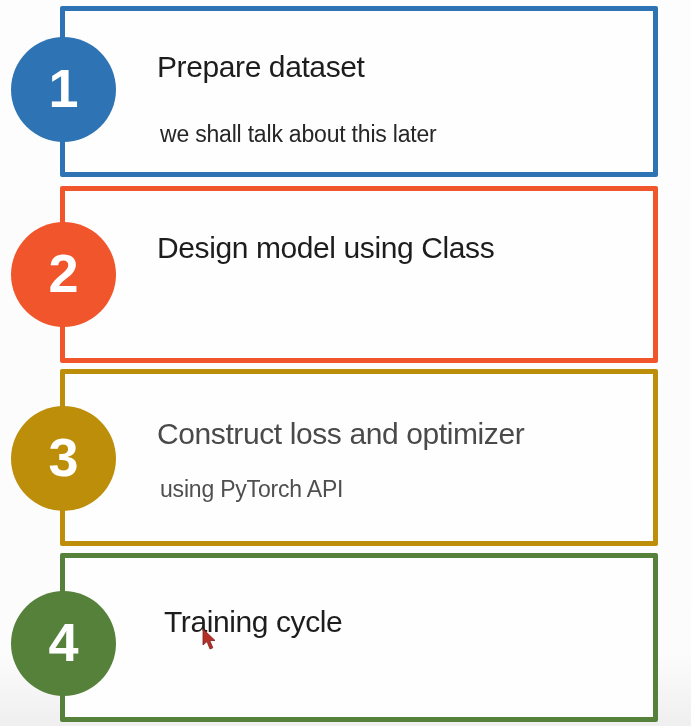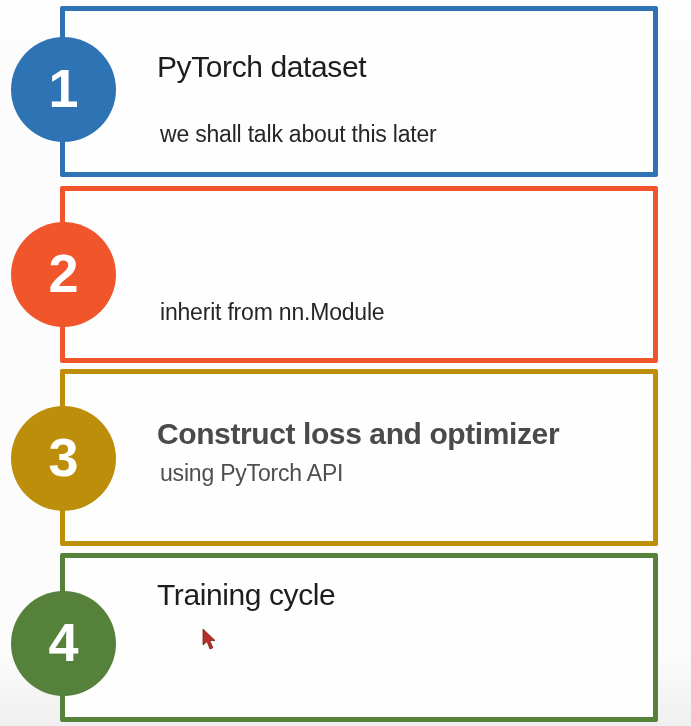--- a/index.html
+++ b/index.html
@@ -54,47 +54,47 @@
   .subtitle{
     position:absolute;left:160px;
     font-size:23px;
     letter-spacing:-0.2px;
     color:var(--sc,#262626);
     white-space:nowrap;
     margin-top:11px;
   }
   .s1 .title{top:50px;}   .s1 .subtitle{top:110px;}
   .s2 .title{top:231px;}  .s2 .subtitle{top:288px;}
-  .s3 .title{top:417px;font-weight:bold;}  .s3 .subtitle{top:449px;}
-  .s4 .title{top:578px;}  .s4 .subtitle{top:647px;}
+  .s3 .title{top:417px;}  .s3 .subtitle{top:465px;}
+  .s4 .title{top:605px;margin-left:7px;}  .s4 .subtitle{top:647px;}
   .cursor{
     position:absolute;left:202px;top:629px;
     width:16px;height:22px;
   }
 </style>
 </head>
 <body>
 
 <div class="stage">
 
   <div class="step s1" style="--accent: #2e74b5; --tc: #1d1d1d; --sc: #262626;">
     <div class="box"></div>
     <div class="circle">
       <span class="num">1</span>
     </div>
-    <div class="title">PyTorch dataset</div>
+    <div class="title">Prepare dataset</div>
     <div class="subtitle">we shall talk about this later</div>
   </div>
 
   <div class="step s2" style="--accent: #f1552b; --tc: #1d1d1d; --sc: #262626;">
     <div class="box"></div>
     <div class="circle">
       <span class="num">2</span>
     </div>
-    <div class="subtitle">inherit from nn.Module</div>
+    <div class="title">Design model using Class</div>
   </div>
 
   <div class="step s3" style="--accent: #bd8e0a; --tc: #4a4a4a; --sc: #4f4f4f;">
     <div class="box"></div>
     <div class="circle">
       <span class="num">3</span>
     </div>
     <div class="title">Construct loss and optimizer</div>
     <div class="subtitle">using PyTorch API</div>
   </div>

